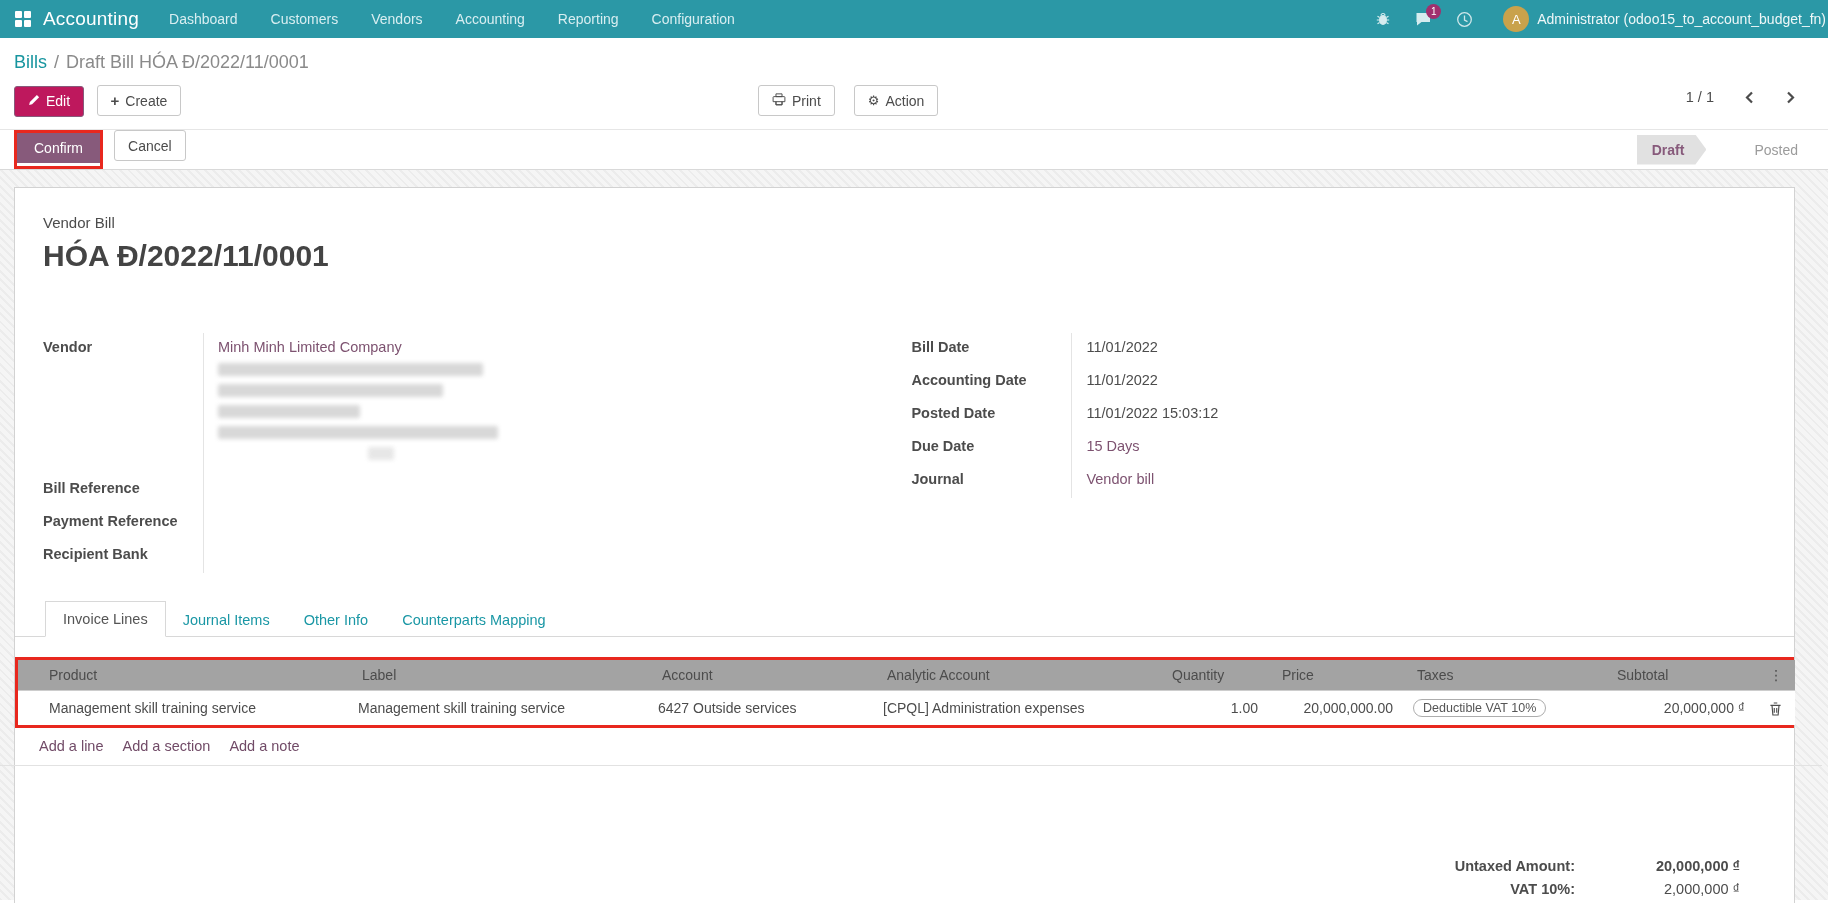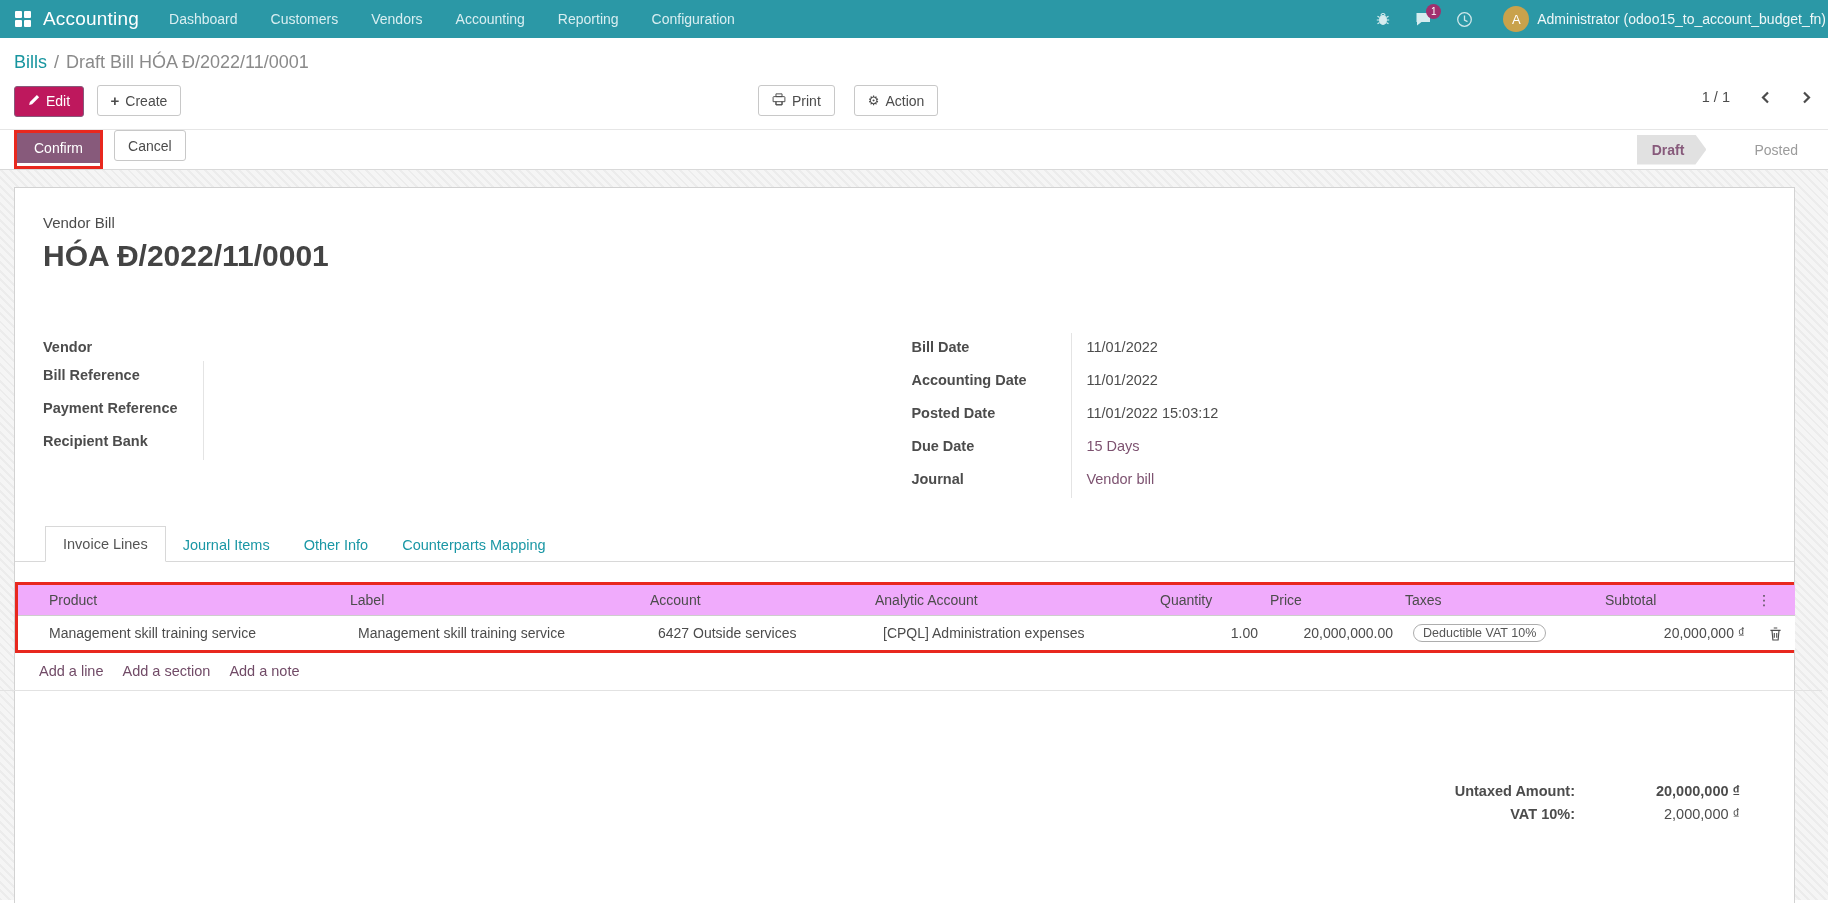--- a/index.html
+++ b/index.html
@@ -34,21 +34,21 @@
   .breadcrumb .bc-sep { color:#8a8a8a; margin:0 7px; }
   .breadcrumb .bc-current { color:#8a8a8a; }
 
   .btn-row { position:relative; height:34px; margin-bottom:10px; }
   .btn { display:inline-flex; align-items:center; gap:6px; font-size:14px; height:31px;
     padding:0 13px; border-radius:3px; cursor:pointer; border:1px solid #c8c8c8;
     background:#fff; color:#4c4c4c; font-family:"Liberation Sans",sans-serif; }
   .btn-primary { background:#be185d; border-color:#875a7b; color:#fff; }
   .btn + .btn { margin-left:8px; }
   .center-btns { position:absolute; left:744px; top:0; display:flex; gap:11px; }
-  .pager { position:absolute; right:16px; top:4px; display:flex; align-items:center;
+  .pager { position:absolute; right:32px; top:4px; display:flex; align-items:center;
     gap:30px; font-size:14.5px; color:#4c4c4c; }
   .pager .chev { cursor:pointer; display:flex; }
 
   
   .statusbar { background:#fff; border-top:1px solid #e6e6e6; border-bottom:1px solid #d9d9d9;
     height:41px; display:flex; padding:0 14px; }
   .red-outline { border:3px solid #e8281e; display:inline-flex; }
   .btn-confirm { background:#875a7b; border:none; color:#fff; font-size:14px; height:30px;
     padding:0 17px; cursor:pointer; font-family:"Liberation Sans",sans-serif; }
   .btn-cancel { margin-left:11px; }
@@ -82,22 +82,22 @@
   .tabs { margin:28px -28px 0; padding-left:30px; border-bottom:1px solid #d8d8d8;
     display:flex; align-items:flex-end; }
   .tab { font-size:14.5px; padding:9px 17px; color:#1a97a5; cursor:pointer; position:relative;
     margin-bottom:-1px; }
   .tab.active { color:#555; background:#fff; border:1px solid #d8d8d8; border-bottom:1px solid #fff; }
 
   
   .table-zone { margin:20px -28px 0; }
   .red-frame { border:3px solid #e8281e; }
   table.lines { width:100%; border-collapse:collapse; table-layout:fixed; font-size:14px; }
-  table.lines th { background:#f0abfc; font-weight:normal; color:#4c4c4c; text-align:left;
-    padding:7px 2px; border-bottom:1px solid #cdcdcd; white-space:nowrap; overflow:hidden; }
+  table.lines th { background:#a3a3a3; font-weight:normal; color:#4c4c4c; text-align:left;
+    padding:7px 14px; border-bottom:1px solid #cdcdcd; white-space:nowrap; overflow:hidden; }
   table.lines td { background:#fff; padding:8px 10px; white-space:nowrap; overflow:hidden; }
   table.lines th:first-child, table.lines td:first-child { padding-left:31px; }
   .al-r { text-align:right; }
   .al-c { text-align:center; }
   .tax-pill { display:inline-block; border:1px solid #adadad; border-radius:11px;
     padding:1px 9px; font-size:12.5px; color:#555; cursor:pointer; }
   .cell-handle { cursor:pointer; }
   .trash-btn { cursor:pointer; display:inline-flex; vertical-align:middle; }
 
   .add-links { margin:0 -28px; padding:10px 0 11px 52px; border-bottom:1px solid #e2e2e2;
@@ -228,20 +228,28 @@
   <div class="sheet">
 
     <div class="doc-type">Vendor Bill</div>
     <div class="doc-title">HÓA Đ/2022/11/0001</div>
 
     <div class="fields">
 
       <div class="fgroup-left">
         <div class="frow">
           <div class="flabel">Vendor</div>
+          <div class="fvalue">
+            <span class="link-purple">Minh Minh Limited Company</span>
+            <div class="blur-line" style="width:265px;"></div>
+            <div class="blur-line" style="width:225px;"></div>
+            <div class="blur-line" style="width:142px;"></div>
+            <div class="blur-line" style="width:280px;"></div>
+            <div class="blur-line" style="width:26px;margin-left:150px;opacity:.6;"></div>
+          </div>
         </div>
         <div class="frow">
           <div class="flabel">Bill Reference</div>
           <div class="fvalue"></div>
         </div>
         <div class="frow">
           <div class="flabel">Payment Reference</div>
           <div class="fvalue"></div>
         </div>
         <div class="frow">

